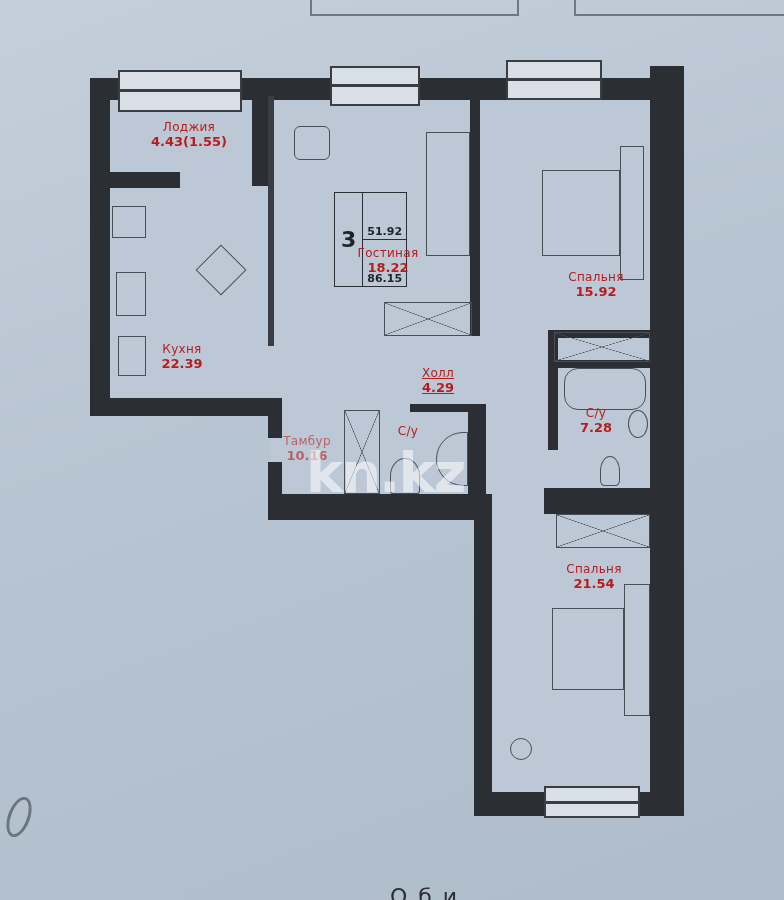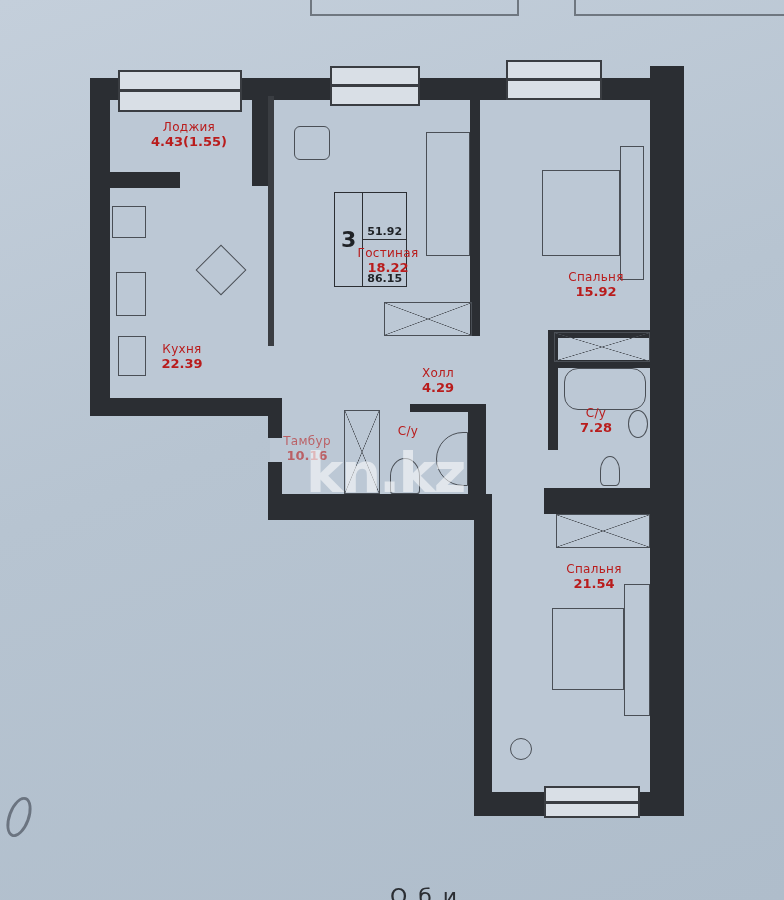--- a/index.html
+++ b/index.html
@@ -100,21 +100,21 @@
   <span class="area">18.22</span>
 </div>
 <div class="label" style="left:556px;top:270px;width:80px;">
   <span class="name">Спальня</span>
   <span class="area">15.92</span>
 </div>
 <div class="label" style="left:152px;top:342px;width:60px;">
   <span class="name">Кухня</span>
   <span class="area">22.39</span>
 </div>
-<div class="label" style="left:410px;top:366px;width:56px;">
+<div class="label" style="left:410px;top:366px;width:56px;text-decoration:underline;">
   <span class="name">Холл</span>
   <span class="area">4.29</span>
 </div>
 <div class="label" style="left:568px;top:406px;width:56px;">
   <span class="name">С/у</span>
   <span class="area">7.28</span>
 </div>
 <div class="label" style="left:388px;top:424px;width:40px;">
   <span class="name">С/у</span>
 </div>

